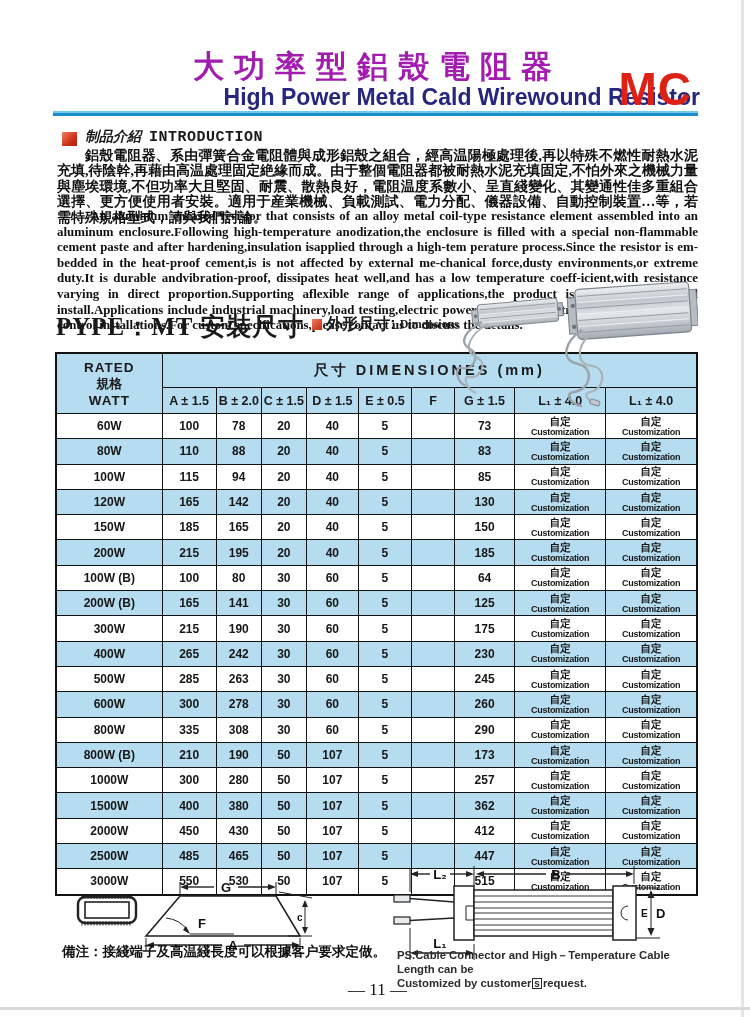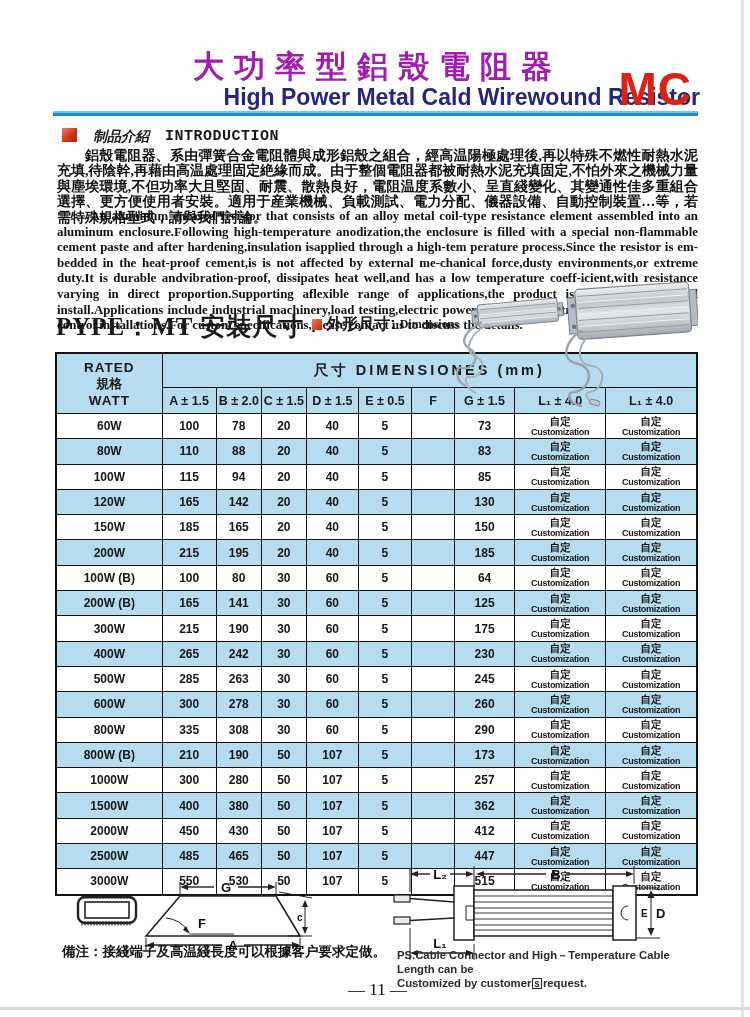--- a/index.html
+++ b/index.html
@@ -22,21 +22,21 @@
     font-size:23px;font-weight:bold;letter-spacing:0px;color:#26267c;
   }
   .brand{
     position:absolute;right:58px;top:62px;
     font-size:46px;font-weight:bold;color:#de2115;letter-spacing:1px;
   }
   .rule-blue{position:absolute;left:53px;top:111px;width:645px;height:5px;
     background:linear-gradient(#6cc8ec 0 30%,#1b8cc9 30% 100%);}
 
   
-  .sec-head{position:absolute;left:62px;top:128px;display:flex;align-items:flex-start;gap:16px;}
+  .sec-head{position:absolute;left:62px;top:128px;display:flex;align-items:flex-end;gap:8px;}
   .red-chip{width:15px;height:14px;background:linear-gradient(135deg,#f08060 0%,#d03018 60%,#b02410 100%);}
   .sec-head .zh{font-family:"Liberation Serif","DejaVu Serif",serif;font-weight:bold;font-style:italic;font-size:14px;}
   .sec-head .en{font-weight:bold;font-size:15px;letter-spacing:0.5px;font-family:Liberation Mono, monospace;}
   .para-zh{
     position:absolute;left:57px;top:148px;width:641px;
     font-family:"Liberation Serif","DejaVu Serif",serif;
     font-size:14px;line-height:15.4px;font-weight:600;text-align:justify;text-indent:2em;color:#101010;
   }
   .para-en{
     position:absolute;left:57px;top:209px;width:641px;

